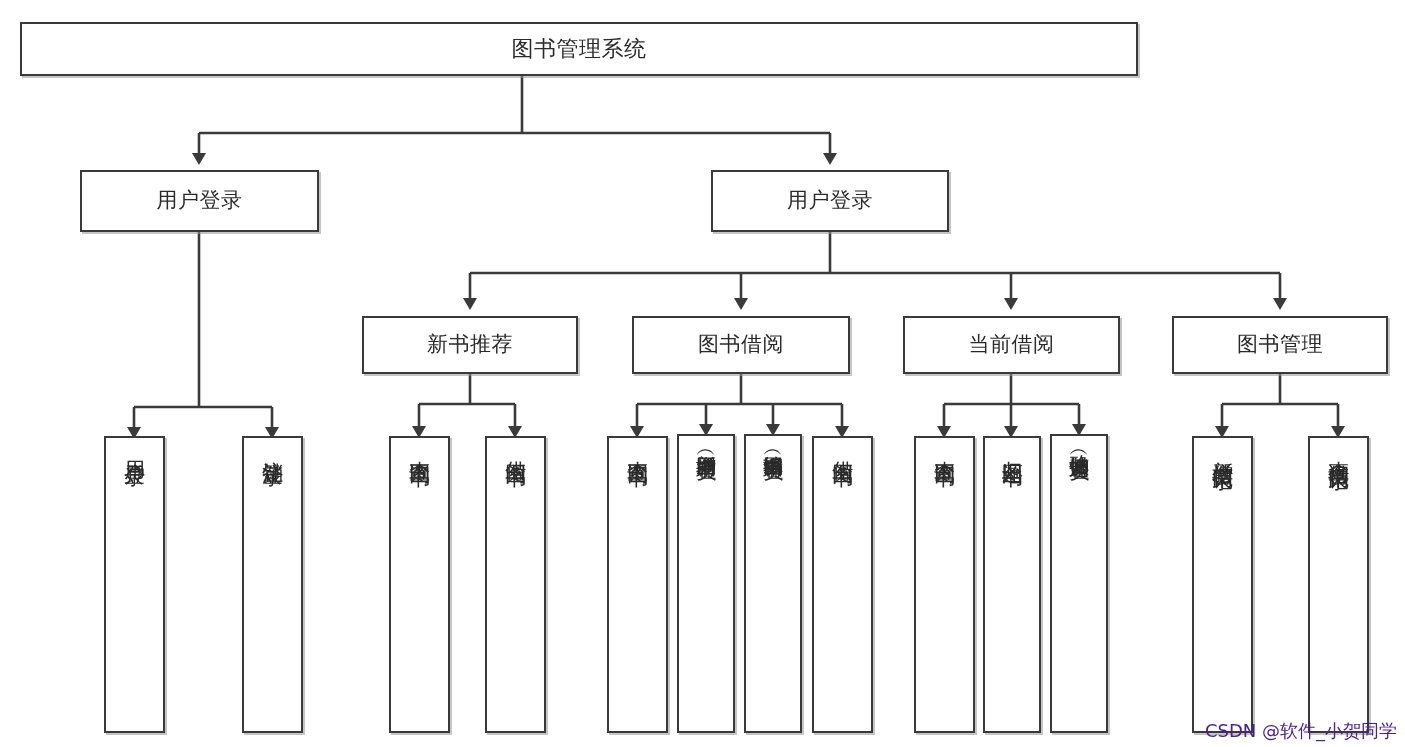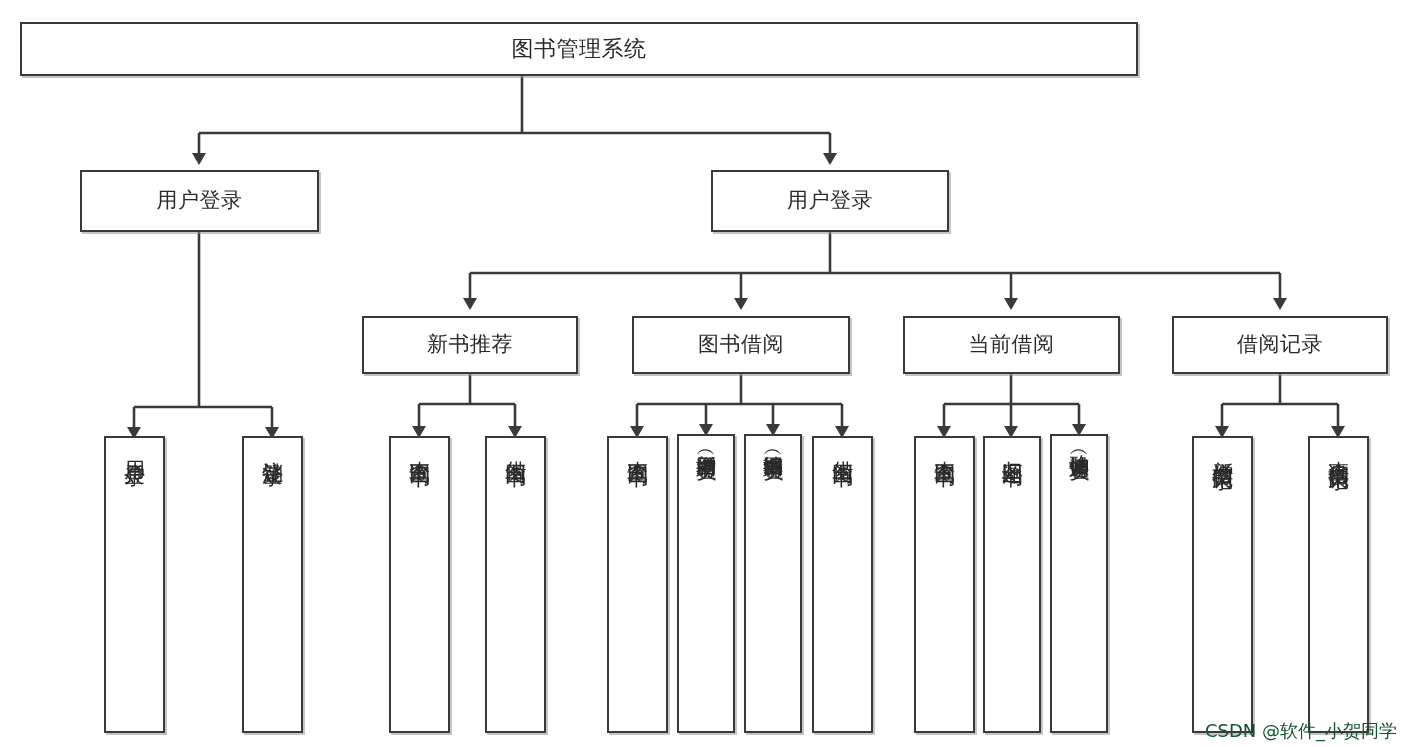--- a/index.html
+++ b/index.html
@@ -71,21 +71,21 @@
   }
   .node.v.tall .lbl {
     font-size: 20px;
     letter-spacing: 1px;
   }
   .watermark {
     position: absolute;
     right: 8px;
     bottom: 4px;
     font-size: 18px;
-    color: #14532d;
+    color: #4c1d95;
     white-space: nowrap;
     z-index: 3;
     font-family: "DejaVu Sans", "Liberation Sans", sans-serif;
     text-align: right;
   }
 </style>
 </head>
 <body>
 
 <div id="diagram">
@@ -154,21 +154,21 @@
   <div class="node h" style="left:362px; top:316px; width:216px; height:58px;">
     <span class="lbl">新书推荐</span>
   </div>
   <div class="node h" style="left:632px; top:316px; width:218px; height:58px;">
     <span class="lbl">图书借阅</span>
   </div>
   <div class="node h" style="left:903px; top:316px; width:217px; height:58px;justify-content:center;">
     <span class="lbl">当前借阅</span>
   </div>
   <div class="node h" style="left:1172px; top:316px; width:216px; height:58px;">
-    <span class="lbl">借阅记录</span>
+    <span class="lbl">图书管理</span>
   </div>
 
   <div class="node v" style="left:104px; top:436px; width:61px; height:297px;">
     <span class="lbl">用户登录</span>
   </div>
   <div class="node v" style="left:242px; top:436px; width:61px; height:297px;">
     <span class="lbl">注销登录</span>
   </div>
 
   <div class="node v" style="left:389px; top:436px; width:61px; height:297px;">

